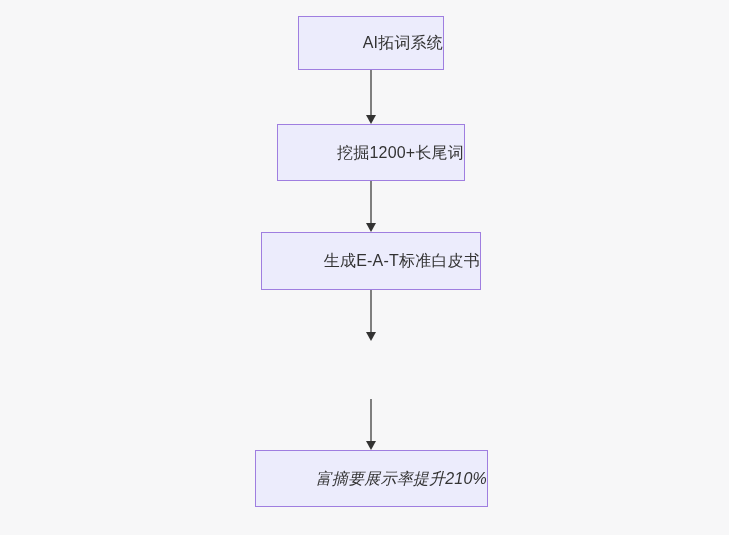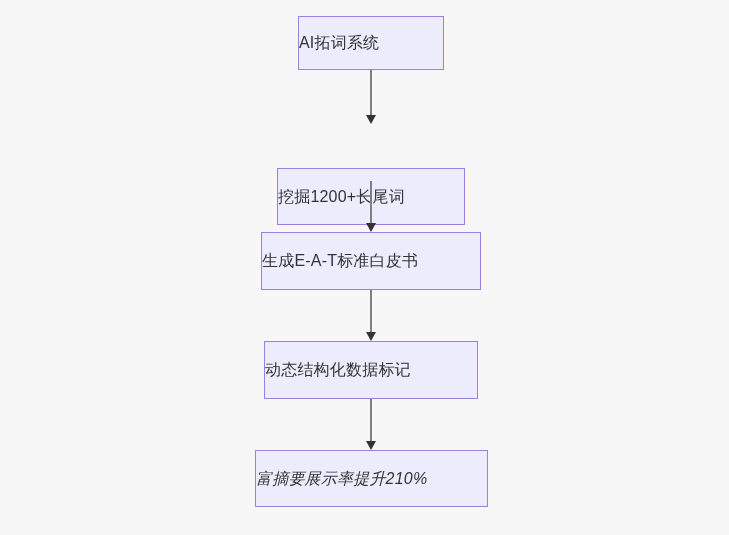--- a/index.html
+++ b/index.html
@@ -18,21 +18,21 @@
     width: 729px;
     height: 535px;
   }
   .node {
     position: absolute;
     box-sizing: border-box;
     background: #ececfc;
     border: 1.4px solid #9f7ee0;
     display: flex;
     align-items: center;
-    justify-content: flex-start;
+    justify-content: flex-end;
   }
   .node-label {
     color: #333333;
     font-size: 16px;
     line-height: 1.2;
     white-space: nowrap;
     letter-spacing: 0.2px;
   }
   .edge {
     position: absolute;
@@ -51,21 +51,21 @@
     left: -4px;
     width: 0;
     height: 0;
     border-left: 5px solid transparent;
     border-right: 5px solid transparent;
     border-top: 9px solid #333333;
   }
 
   
   #node-1 { left: 298px; top: 16px;  width: 146px; height: 54px; }
-  #node-2 { left: 277px; top: 124px; width: 188px; height: 57px; margin-top: 44px; }
+  #node-2 { left: 277px; top: 124px; width: 188px; height: 57px; }
   #node-3 { left: 261px; top: 232px; width: 220px; height: 58px; }
   #node-4 { left: 264px; top: 341px; width: 214px; height: 58px; }
   #node-5 { left: 255px; top: 450px; width: 233px; height: 57px; font-style: italic; }
 
   
   #edge-1 { left: 370px; top: 70px;  }
   #edge-1 .edge-line { height: 45px; }
   #edge-1 .edge-head { top: 45px; }
 
   #edge-2 { left: 370px; top: 181px; }
@@ -105,23 +105,20 @@
 
   <div class="node" id="node-3">
     <span class="node-label">生成E-A-T标准白皮书</span>
   </div>
 
   <div class="edge" id="edge-3">
     <div class="edge-line"></div>
     <div class="edge-head"></div>
   </div>
 
-  <div class="node" id="node-4">
-    <span class="node-label">动态结构化数据标记</span>
-  </div>
 
   <div class="edge" id="edge-4">
     <div class="edge-line"></div>
     <div class="edge-head"></div>
   </div>
 
   <div class="node" id="node-5">
     <span class="node-label">富摘要展示率提升210%</span>
   </div>
 

